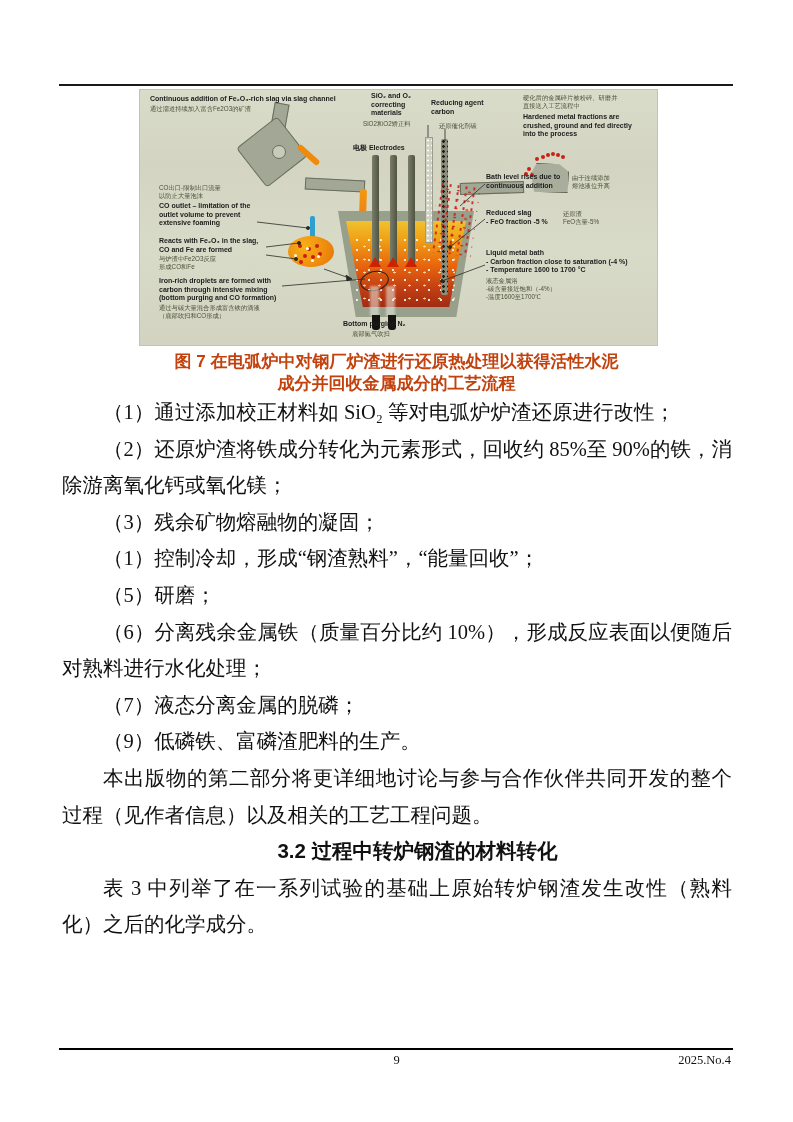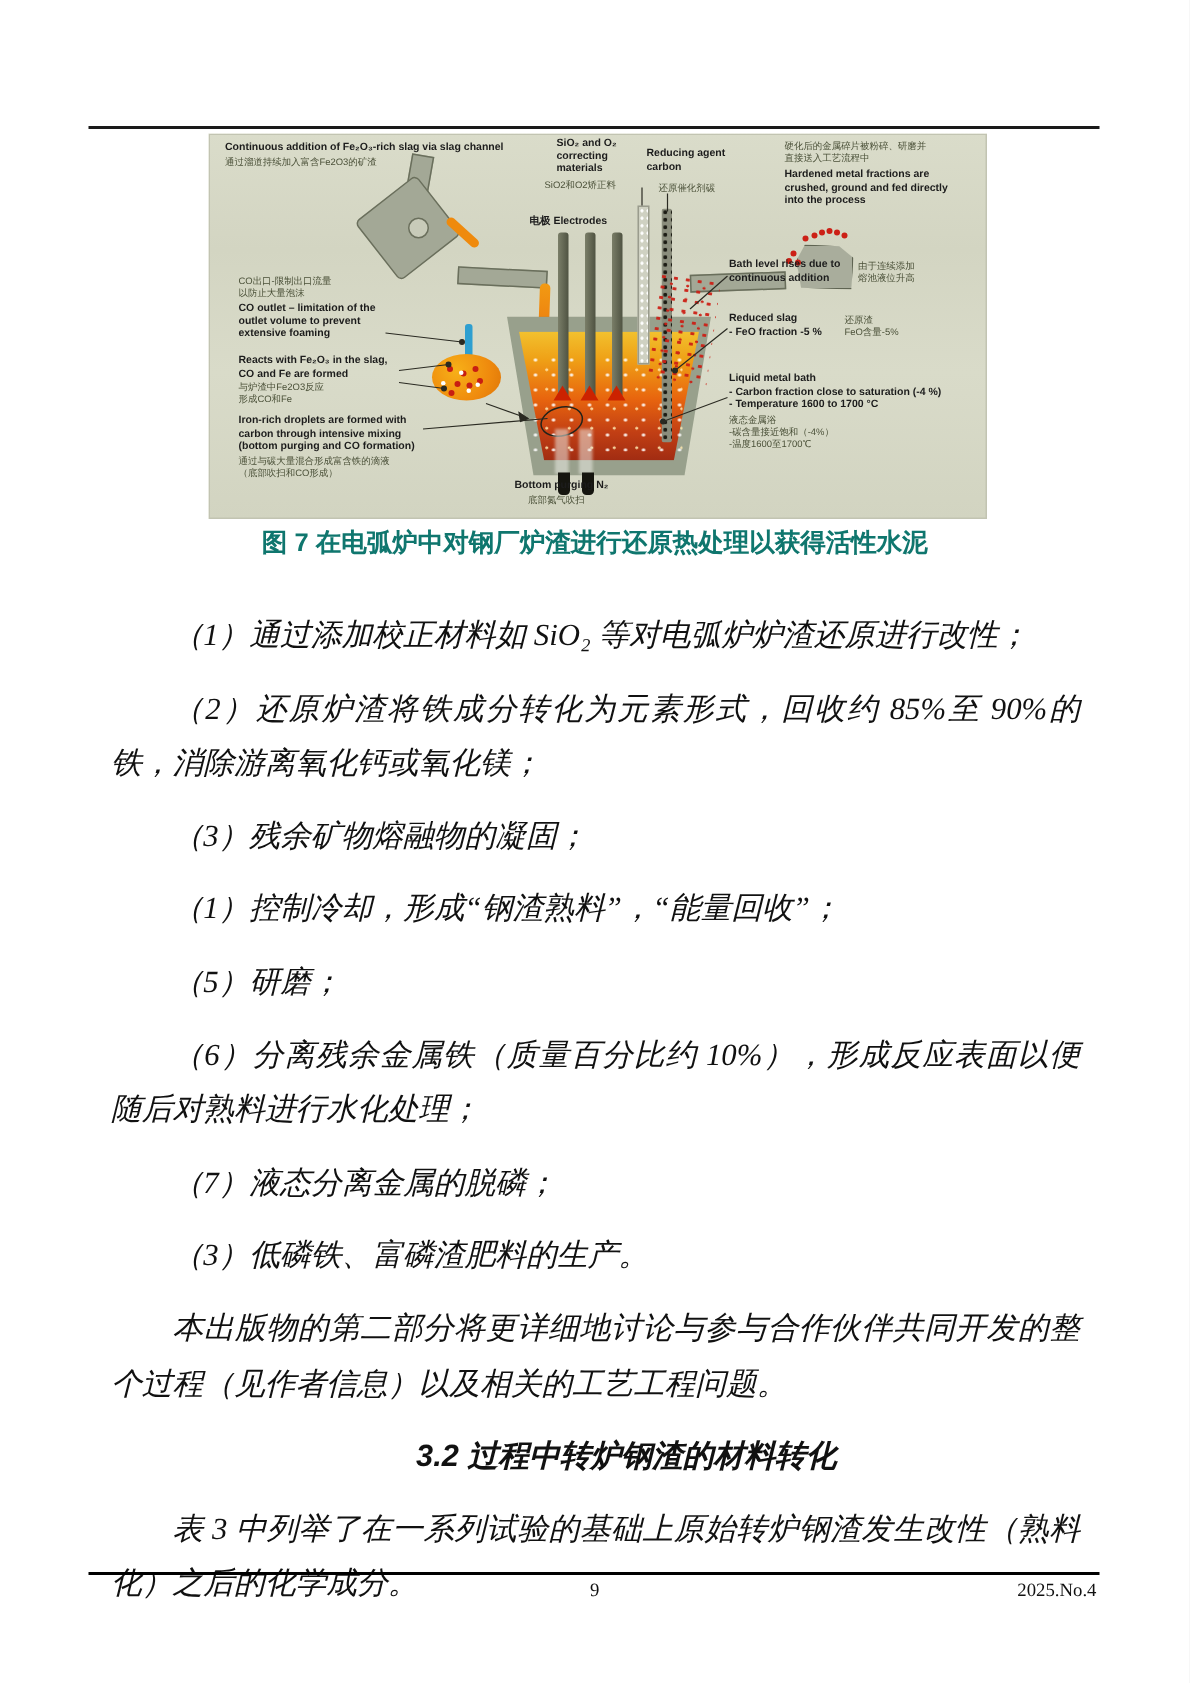--- a/index.html
+++ b/index.html
@@ -61,26 +61,26 @@
   .metal-blob{left:392px;top:74px;width:36px;height:28px;background:#a9ad9c;border:1px solid #5f6452;
     clip-path:polygon(15% 0,75% 4%,100% 30%,96% 100%,8% 96%,0 35%);}
   .blob-dots{left:396px;top:68px;width:4px;height:4px;border-radius:50%;background:#cc2016;color:#cc2016;
     box-shadow:6px -2px 0,11px -4px 0,16px -5px 0,21px -4px 0,26px -2px 0,-8px 10px 0,-11px 15px 0,-5px 16px 0;}
   .nozzle{top:226px;width:8px;height:15px;background:#15150f;border-radius:0 0 3px 3px;}
   .plume{top:197px;width:9px;height:30px;background:rgba(235,235,228,.55);filter:blur(1px);}
   .leader-svg{position:absolute;left:0;top:0;width:519px;height:257px;}
 
   
   .caption{position:absolute;top:351px;left:0;width:100%;text-align:center;
-    font-family:"Liberation Sans",sans-serif;font-weight:bold;font-size:17px;line-height:22px;color:#0f766e;}
+    font-family:"Liberation Sans",sans-serif;font-weight:bold;font-size:17px;line-height:22px;color:#c2410c;}
 
   
   .body-text{position:absolute;top:394px;left:62px;width:670px;
     font-size:20.5px;line-height:36.6px;text-align:justify;color:#111;}
-  .body-text p{margin:12px;text-indent:2em;font-style:italic;}
+  .body-text p{margin:0;text-indent:2em;}
   .section-heading{margin:0;font-family:"Liberation Sans",sans-serif;font-weight:bold;
     font-size:20.5px;line-height:36.6px;text-indent:0;text-align:center;}
 
   
   .footer-rule{position:absolute;top:1048px;left:59px;width:674px;height:2px;background:#000;}
   .footer-page{position:absolute;top:1053px;left:0;width:100%;text-align:center;font-size:12.5px;color:#111;}
   .footer-issue{position:absolute;top:1053px;right:62px;font-size:12.5px;color:#111;}
 </style>
 </head>
 <body>
@@ -193,31 +193,32 @@
 - Temperature 1600 to 1700 °C</p>
     <p class="flabel fzh" style="left:347px;top:188px;">液态金属浴
 -碳含量接近饱和（-4%）
 -温度1600至1700℃</p>
     <p class="flabel fen" style="left:204px;top:231px;">Bottom purging N₂</p>
     <p class="flabel fzh" style="left:213px;top:241px;">底部氮气吹扫</p>
   </div>
 
   <div class="caption">
     <div>图 7 在电弧炉中对钢厂炉渣进行还原热处理以获得活性水泥</div>
+    <div>成分并回收金属成分的工艺流程</div>
   </div>
 
   <div class="body-text">
     <p>（1）通过添加校正材料如 SiO₂ 等对电弧炉炉渣还原进行改性；</p>
     <p>（2）还原炉渣将铁成分转化为元素形式，回收约 85%至 90%的铁，消除游离氧化钙或氧化镁；</p>
     <p>（3）残余矿物熔融物的凝固；</p>
     <p>（1）控制冷却，形成“钢渣熟料”，“能量回收”；</p>
     <p>（5）研磨；</p>
     <p>（6）分离残余金属铁（质量百分比约 10%），形成反应表面以便随后对熟料进行水化处理；</p>
     <p>（7）液态分离金属的脱磷；</p>
-    <p>（3）低磷铁、富磷渣肥料的生产。</p>
+    <p>（9）低磷铁、富磷渣肥料的生产。</p>
     <p>本出版物的第二部分将更详细地讨论与参与合作伙伴共同开发的整个过程（见作者信息）以及相关的工艺工程问题。</p>
     <p class="section-heading">3.2 过程中转炉钢渣的材料转化</p>
     <p>表 3 中列举了在一系列试验的基础上原始转炉钢渣发生改性（熟料化）之后的化学成分。</p>
   </div>
 
   <div class="footer-rule"></div>
   <div class="footer-page">9</div>
   <div class="footer-issue">2025.No.4</div>
 
 </div>

